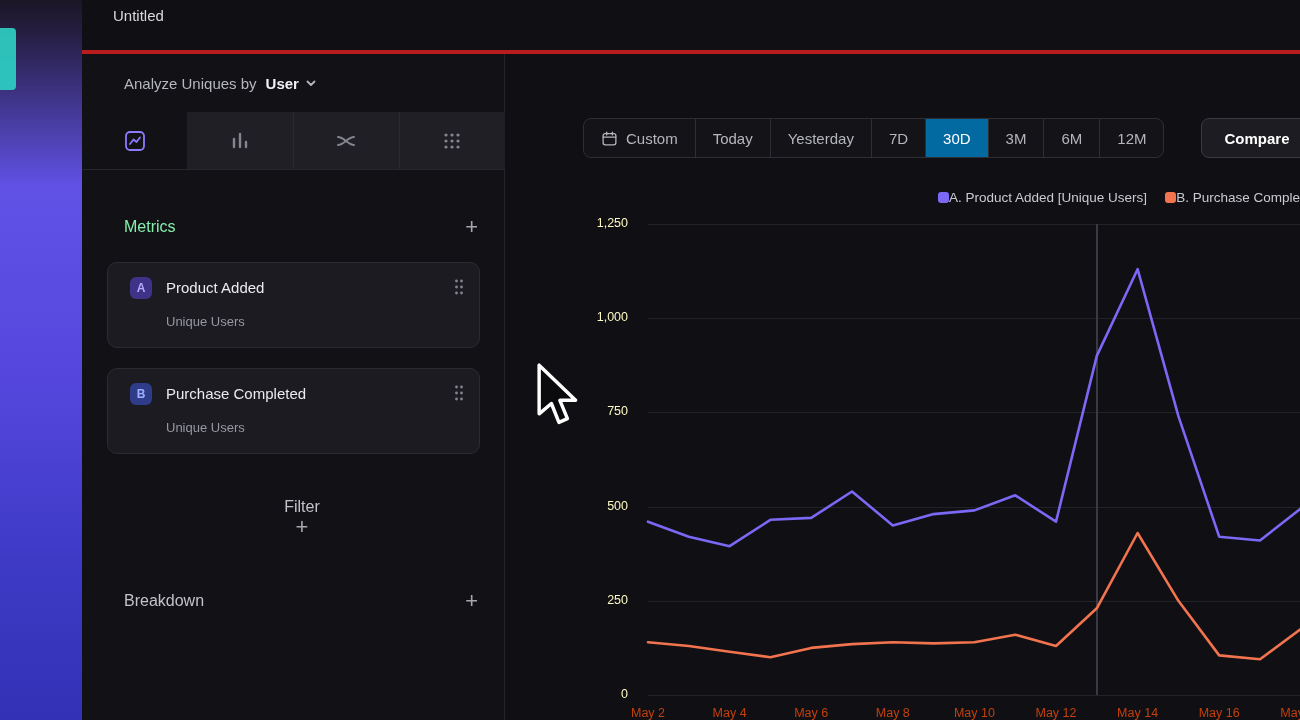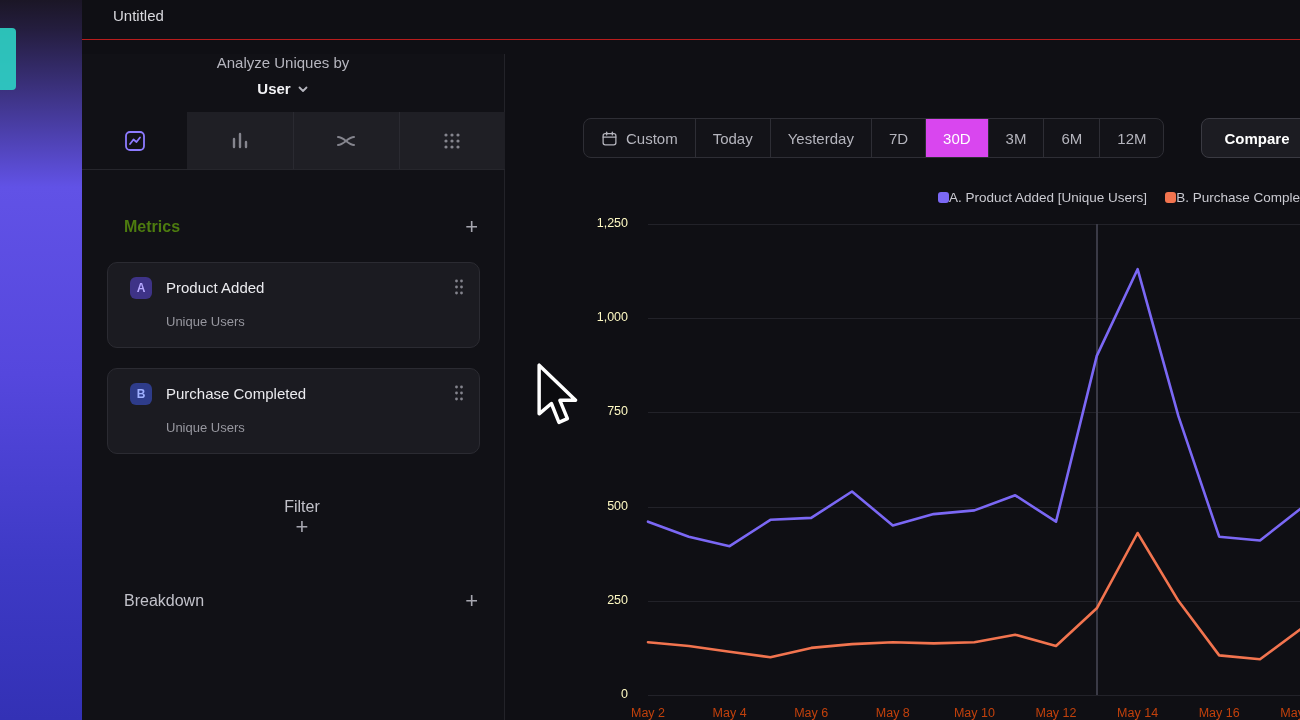--- a/index.html
+++ b/index.html
@@ -15,52 +15,52 @@
   .accent-strip {
     position:absolute; left:0; top:0; width:82px; height:720px;
     background: linear-gradient(180deg,#1b1626 0%,#241d3e 4%,#6152e6 26%,#5547dd 52%,#3e3ac6 78%,#3331b5 100%);
   }
   .accent-teal {
     position:absolute; left:0; top:28px; width:16px; height:62px;
     background:#2ed3c5; border-radius:0 4px 4px 0; opacity:.9;
   }
   
   .app-header {
-    position:absolute; left:82px; top:0; width:1218px; height:40px;
-    border-bottom:1px solid #b91c1c;
+    position:absolute; left:82px; top:0; width:1218px; height:54px;
+    border-bottom:4px solid #b91c1c;
   }
   .doc-title { position:absolute; left:31px; top:7px; font-size:15px; color:#d8d8dd; }
   
   .sidebar {
     position:absolute; left:82px; top:54px; width:423px; height:666px;
     background:#111116; border-right:1px solid #232329;
   }
   .analyze-row {
     position:absolute; left:0; top:0; width:360px; height:58px;
-    display:flex; align-items:center; padding-left:42px; gap:9px;flex-direction:column;
+    display:flex; align-items:center; padding-left:42px; gap:9px;
   }
   .analyze-prefix { font-size:15px; color:#b6b6bf; }
   .analyze-value {
     display:flex; align-items:center; gap:6px; background:none; border:none;
     color:#f2f2f5; font-size:15px; font-weight:700; font-family:inherit; cursor:pointer;
   }
   .tab-strip {
     position:absolute; left:0; top:58px; width:423px; height:58px;
     display:flex; border-bottom:1px solid #26262c;
   }
   .tab { flex:1; display:flex; align-items:center; justify-content:center; cursor:pointer; }
   .tab.alt { background:#1f1f25; }
   .tab.alt + .tab.alt { border-left:1px solid #2a2a31; }
   
   .section-head {
     position:absolute; left:42px; width:356px; height:26px;
     display:flex; align-items:center; justify-content:space-between;
   }
   .metrics-head { top:160px; }
-  .metrics-head .sec-title { font-size:16px; font-weight:700; color:#4d7c0f; }
+  .metrics-head .sec-title { font-size:16px; font-weight:400; color:#86efac; }
   .filter-head { top:444px;flex-direction:column; }
   .breakdown-head { top:534px; }
   .sec-title { font-size:16px; color:#c2c2ca; }
   .add-btn {
     background:none; border:none; color:#a6a6af; font-size:22px; font-weight:300;
     line-height:1; cursor:pointer; font-family:inherit; padding:0 2px;
   }
   
   .metric-card {
     position:absolute; left:25px; width:373px; height:86px;
@@ -82,21 +82,21 @@
     position:absolute; left:583px; top:118px; height:40px;
     display:flex; align-items:stretch;
     border:1px solid #2e2e35; border-radius:8px; overflow:hidden; background:#131318;
   }
   .range-btn {
     display:flex; align-items:center; justify-content:center; gap:8px;
     background:none; border:none; border-left:1px solid #2e2e35;
     color:#b5b5bd; font-size:15px; font-family:inherit; cursor:pointer; padding:0 17px;
   }
   .range-btn:first-child { border-left:none; }
-  .range-btn.active { background:#d946ef; color:#ffffff; }
+  .range-btn.active { background:#0369a1; color:#ffffff; }
   .compare-btn {
     position:absolute; left:1201px; top:118px; height:40px; width:112px;
     background:#1c1c22; border:1px solid #3a3a42; border-radius:8px;
     color:#ffffff; font-size:15px; font-weight:700; font-family:inherit; cursor:pointer;
   }
   
   .legend {
     position:absolute; left:938px; top:190px; display:flex; gap:18px; white-space:nowrap;
   }
   .legend-item { display:flex; align-items:center; cursor:pointer; }

